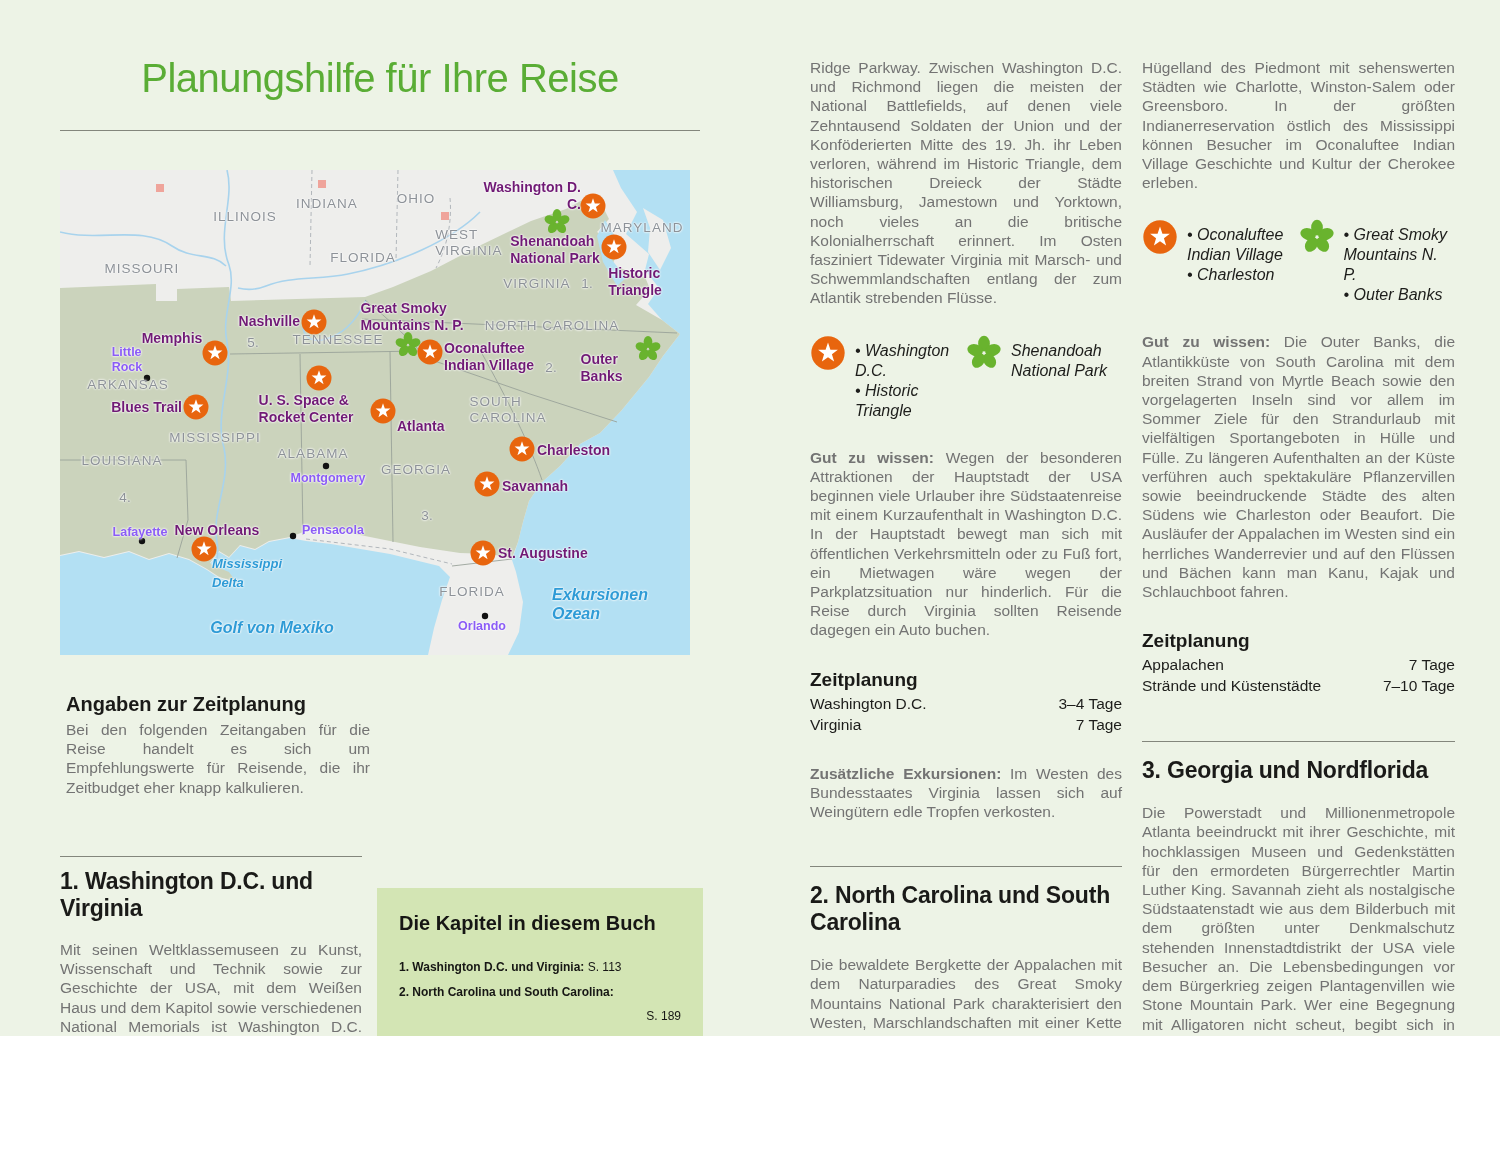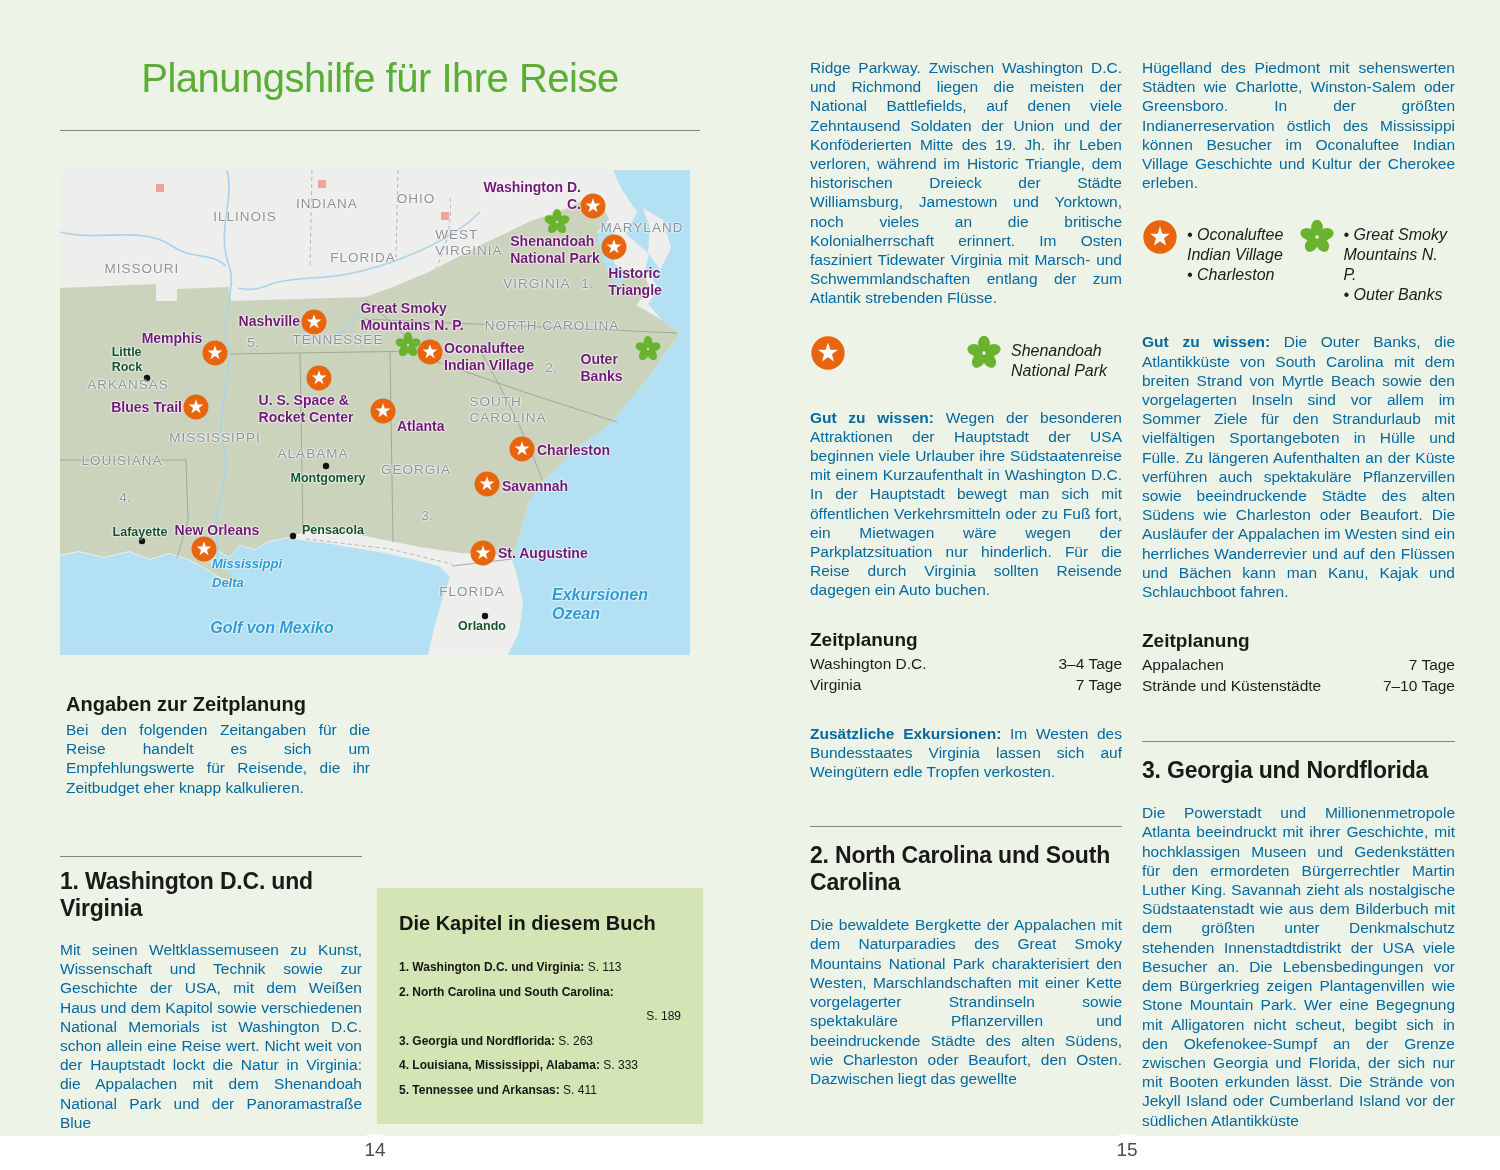--- a/index.html
+++ b/index.html
@@ -1,39 +1,39 @@
 <!DOCTYPE html>
 <html lang="de"><head>
 <meta charset="utf-8">
 <style>
   html,body{margin:0;padding:0;}
   body{font-family:"Liberation Sans","DejaVu Sans",sans-serif;}
-  #stage{position:relative;width:1500px;height:1170px;background:#edf3e6;overflow:hidden;}
+  #stage{position:relative;width:1500px;height:1036px;background:#edf3e6;overflow:hidden;}
 
   
-  .body-p{font-size:15.5px;line-height:19.2px;text-align:justify;margin:0;color:#0369a1;}
+  .body-p{font-size:15.5px;line-height:19.2px;text-align:justify;margin:0;color:#737373;}
   .sec-h{font-size:23px;line-height:27px;font-weight:bold;margin:0;color:#1a1a18;letter-spacing:-0.2px;}
   .sub-h{font-size:19px;font-weight:bold;margin:0;color:#1a1a18;}
   .rule{border:none;border-top:1.5px solid #83867c;margin:0;}
   .zrow{display:flex;justify-content:space-between;font-size:15.5px;line-height:21px;color:#1d1d1b;}
 
   
   .title{position:absolute;left:60px;top:56px;width:640px;text-align:center;
          font-size:40px;color:#5aad35;letter-spacing:-0.5px;}
   .title-rule{position:absolute;left:60px;top:130px;width:640px;}
   .map{position:absolute;left:60px;top:170px;width:630px;height:485px;}
   .map svg{position:absolute;left:0;top:0;}
   .map-labels{position:absolute;left:0;top:0;width:100%;height:100%;}
   .ml{position:absolute;white-space:pre-line;transform:translate(0,-50%);
       text-shadow:0 0 2px rgba(255,255,255,.85),0 0 2px rgba(255,255,255,.85),0 0 3px rgba(255,255,255,.7);}
   .ml.c{transform:translate(-50%,-50%);}
   .ml.r{transform:translate(-100%,-50%);text-align:right;}
   .ml.state{font-size:13.5px;color:#8d9298;letter-spacing:1px;line-height:16px;}
   .ml.place{font-size:14px;font-weight:bold;color:#701a75;line-height:17px;}
-  .ml.city{font-size:12.5px;font-weight:bold;color:#14532d;line-height:15px;}
+  .ml.city{font-size:12.5px;font-weight:bold;color:#8b5cf6;line-height:15px;}
   .ml.water{font-style:italic;color:#2e9bd6;font-size:16px;line-height:19px;font-weight:bold;}
   .ml.num{font-size:13.5px;color:#8d9298;}
 
   .angaben{position:absolute;left:66px;top:693px;width:304px;}
   .angaben h3{margin:0 0 4px 0;font-size:20px;}
   .legend{position:absolute;left:392px;top:697px;display:flex;gap:42px;}
   .legend .grp{display:flex;align-items:center;gap:10px;}
   .legend .lbl{font-style:italic;font-size:16.5px;color:#1d1d1b;}
 
   .sec1-rule{position:absolute;left:60px;top:856px;width:302px;}
@@ -239,20 +239,24 @@
       </div>
   </div>
 
   <div class="colA">
     <p class="body-p">Ridge Parkway. Zwischen Washington D.C. und Richmond liegen die meisten der National Battlefields, auf denen viele Zehntausend Soldaten der Union und der Konföderierten Mitte des 19. Jh. ihr Leben verloren, während im Historic Triangle, dem historischen Dreieck der Städte Williamsburg, Jamestown und Yorktown, noch vieles an die britische Kolonialherrschaft erinnert. Im Osten fasziniert Tidewater Virginia mit Marsch- und Schwemmlandschaften entlang der zum Atlantik strebenden Flüsse.</p>
     <div class="icon-row">
         <div class="icon-grp">
           <svg viewBox="-13.5 -13.5 27 27" width="36" height="36" class="mk-svg">
             <use href="#icon-star" xlink:href="#icon-star"></use>
           </svg>
+          <div class="items">
+            <div>• Washington D.C.</div>
+            <div>• Historic Triangle</div>
+          </div>
         </div>
         <div class="icon-grp">
           <svg viewBox="-13.5 -13.5 27 27" width="36" height="36" class="mk-svg">
             <use href="#icon-flower" xlink:href="#icon-flower"></use>
           </svg>
           <div class="items">
             <div>Shenandoah National Park</div>
           </div>
         </div>
       </div>

